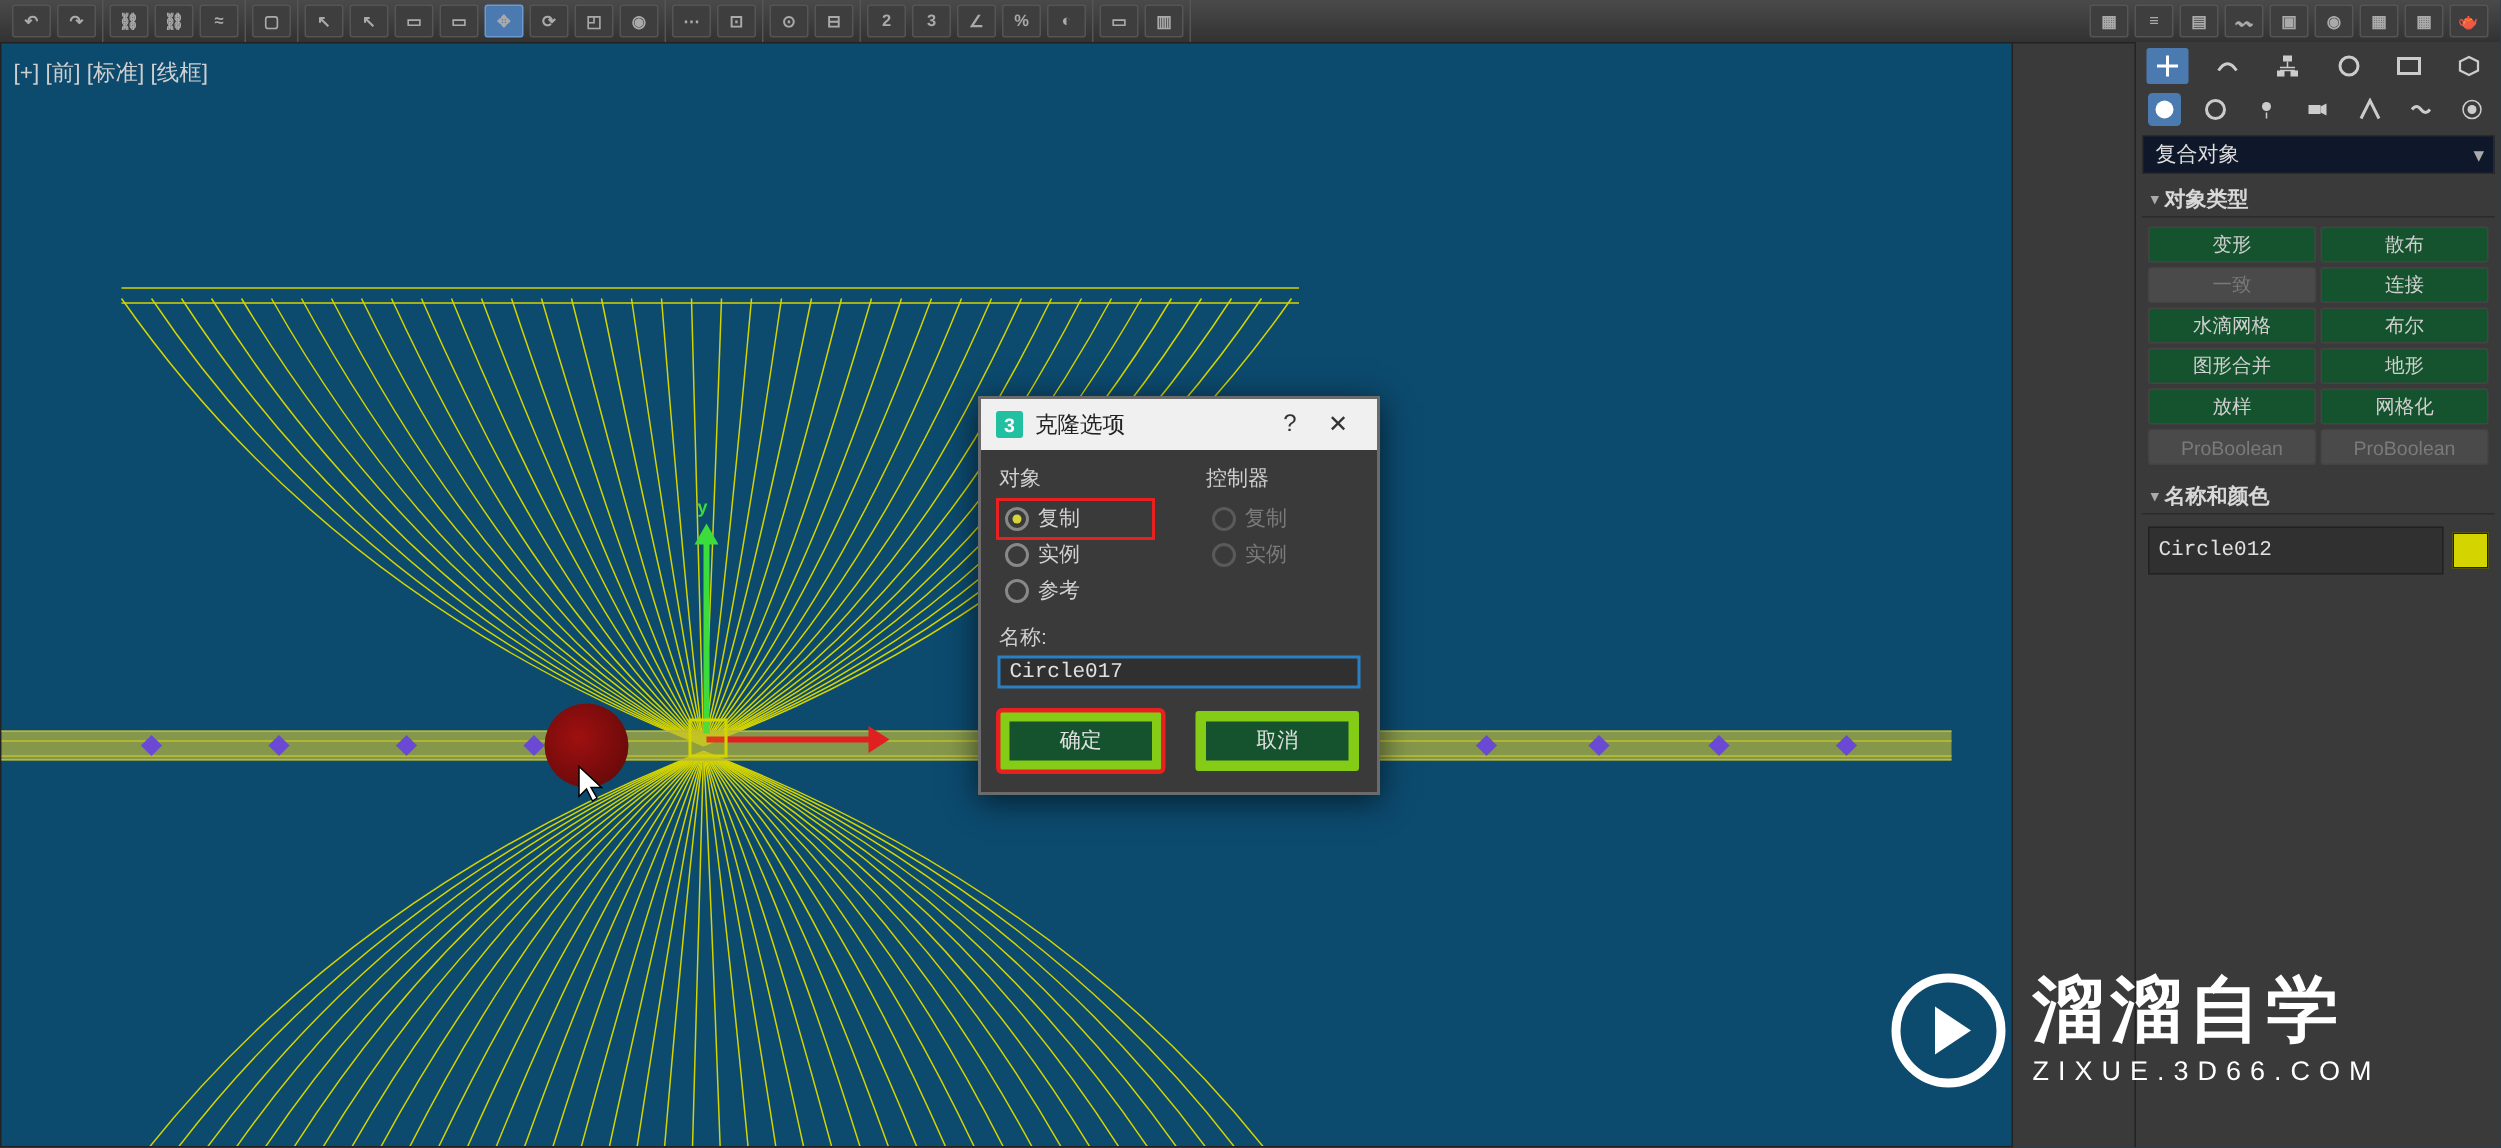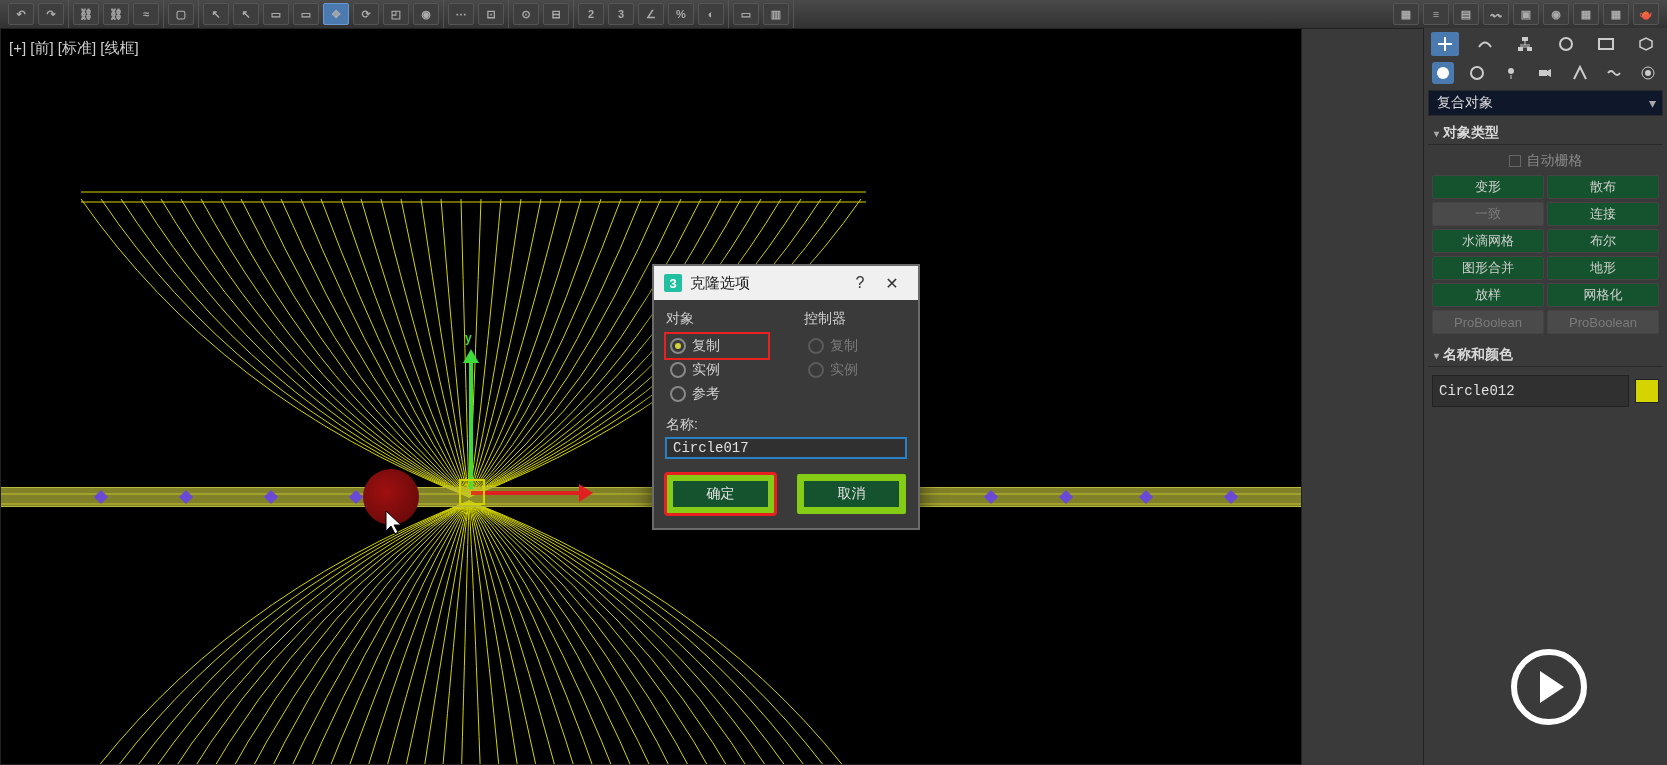--- a/index.html
+++ b/index.html
@@ -55,22 +55,23 @@
     border-color: #6a9ad0;
   }
 
   
   .viewport {
     position: absolute;
     top: 28px;
     left: 0;
     width: 1300px;
     bottom: 0;
-    background: #000000;
+    background: #0c4a6e;
     border: 1px solid #222;
+    padding-left: 40px;
   }
   .viewport-label {
     position: absolute;
     top: 10px;
     left: 8px;
     color: #cfcfcf;
     font-size: 15px;
   }
   .viewport svg {
     position: absolute;
@@ -807,24 +808,20 @@
   <div class="dropdown">
     <span>复合对象</span>
   </div>
 
   <div class="rollout">
     <div class="rollout-header">
       <span class="caret">▾</span>
       <span>对象类型</span>
     </div>
     <div class="rollout-body">
-      <div class="checkbox-row">
-        <span class="chk"></span>
-        <span>自动栅格</span>
-      </div>
       <div class="button-grid">
         <div class="grid-btn">变形</div>
         <div class="grid-btn">散布</div>
         <div class="grid-btn disabled">一致</div>
         <div class="grid-btn">连接</div>
         <div class="grid-btn">水滴网格</div>
         <div class="grid-btn">布尔</div>
         <div class="grid-btn">图形合并</div>
         <div class="grid-btn">地形</div>
         <div class="grid-btn">放样</div>
@@ -844,13 +841,17 @@
       <div class="name-row">
         <input class="name-input" value="Circle012" style="">
         <div class="color-swatch"></div>
       </div>
     </div>
   </div>
 </div>
 
 <div class="watermark">
   <div class="wm-icon"></div>
+  <div class="wm-text">
+    <div class="wm-main">溜溜自学</div>
+    <div class="wm-sub">ZIXUE.3D66.COM</div>
+  </div>
 </div>
 
 </body></html>

